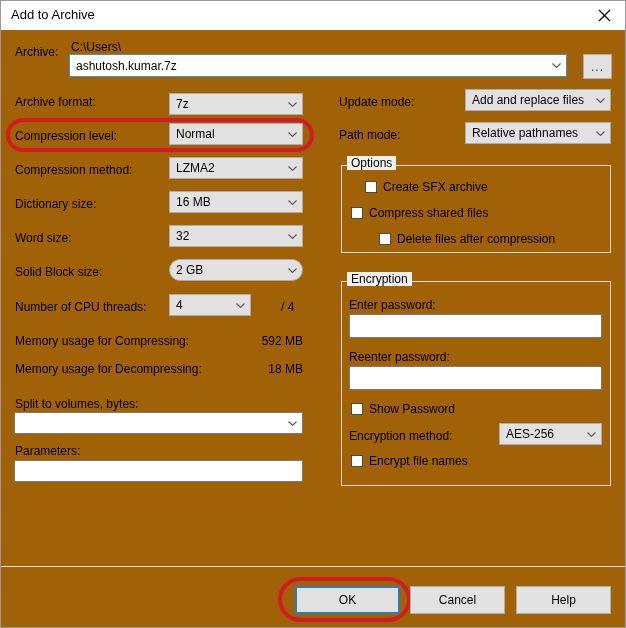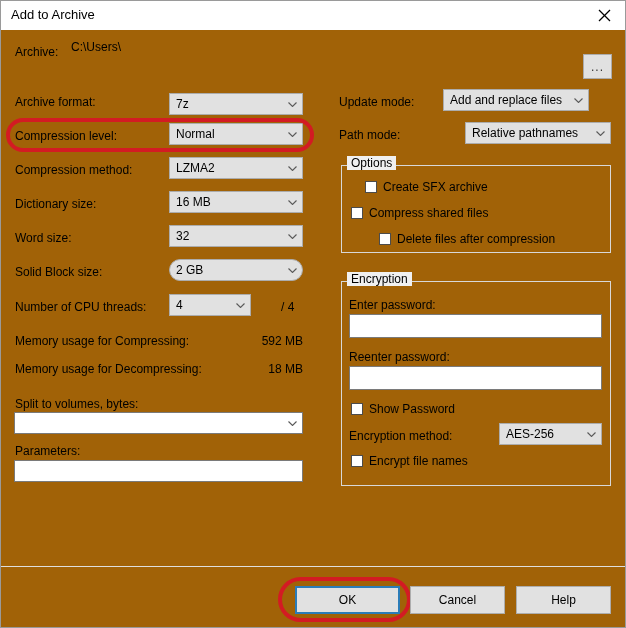--- a/index.html
+++ b/index.html
@@ -208,20 +208,28 @@
       <svg width="13" height="13" viewBox="0 0 13 13">
         <line x1="1" y1="1" x2="12" y2="12" stroke="#000" stroke-width="1.3"></line>
         <line x1="12" y1="1" x2="1" y2="12" stroke="#000" stroke-width="1.3"></line>
       </svg>
     </div>
   </div>
 
   <div class="lbl" style="left:14px; top:44px;">Archive:</div>
   <div class="lbl" style="left:70px; top:39px;">C:\Users\</div>
 
+  <div class="combo white focused" style="left:68px; top:53px; width:498px; height:23px;">
+    <div class="val">ashutosh.kumar.7z</div>
+    <div class="arrow">
+      <svg class="chev" viewBox="0 0 9 5">
+        <polyline points="0.5,0.5 4.5,4.5 8.5,0.5" fill="none" stroke="#5a5a5a" stroke-width="1.1"></polyline>
+      </svg>
+    </div>
+  </div>
 
   <div class="browse-btn" style="left:582px; top:53px; width:29px; height:25px;">...</div>
 
   <div class="lbl" style="left:14px; top:94px;">Archive format:</div>
   <div class="combo" style="left:168px; top:92px; width:134px;gap:16px;">
     <div class="val">7z</div>
     <div class="arrow">
       <svg class="chev" viewBox="0 0 9 5">
           <polyline points="0.5,0.5 4.5,4.5 8.5,0.5" fill="none" stroke="#5a5a5a" stroke-width="1.1"></polyline>
         </svg>
@@ -305,21 +313,21 @@
         </svg>
     </div>
   </div>
 
   <div class="lbl" style="left:14px; top:443px;">Parameters:</div>
   <div class="tbox" style="left:13px; top:459px; width:289px; height:22px;">
     <div class="val"></div>
   </div>
 
   <div class="lbl" style="left:338px; top:94px;">Update mode:</div>
-  <div class="combo" style="left:442px; top:88px; width:146px;">
+  <div class="combo" style="left:464px; top:88px; width:146px;">
     <div class="val">Add and replace files</div>
     <div class="arrow">
       <svg class="chev" viewBox="0 0 9 5">
           <polyline points="0.5,0.5 4.5,4.5 8.5,0.5" fill="none" stroke="#5a5a5a" stroke-width="1.1"></polyline>
         </svg>
     </div>
   </div>
 
   <div class="lbl" style="left:338px; top:127px;">Path mode:</div>
   <div class="combo" style="left:464px; top:121px; width:146px;">

